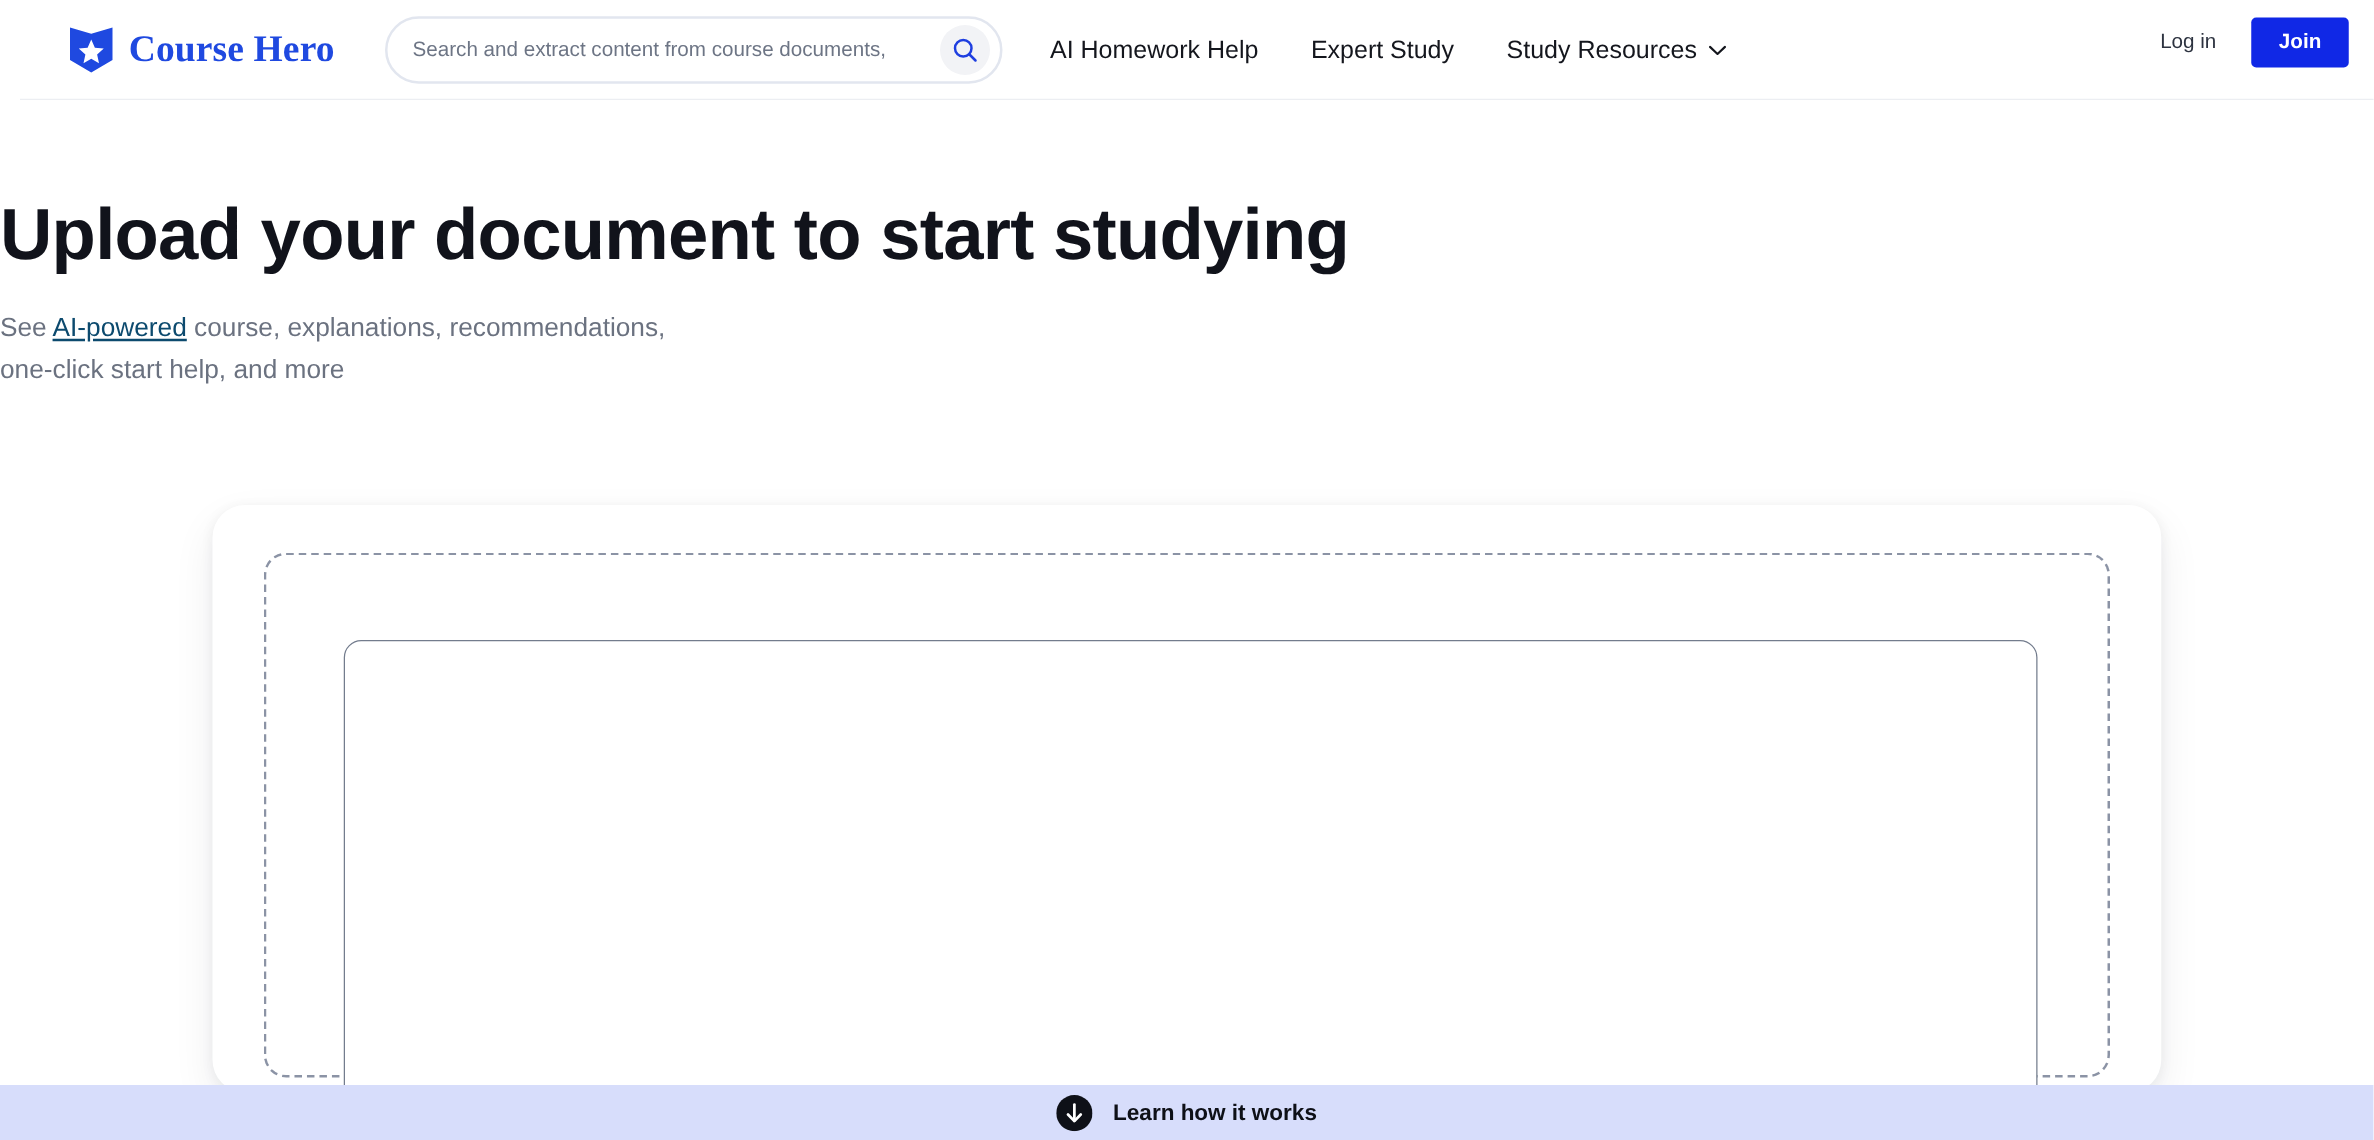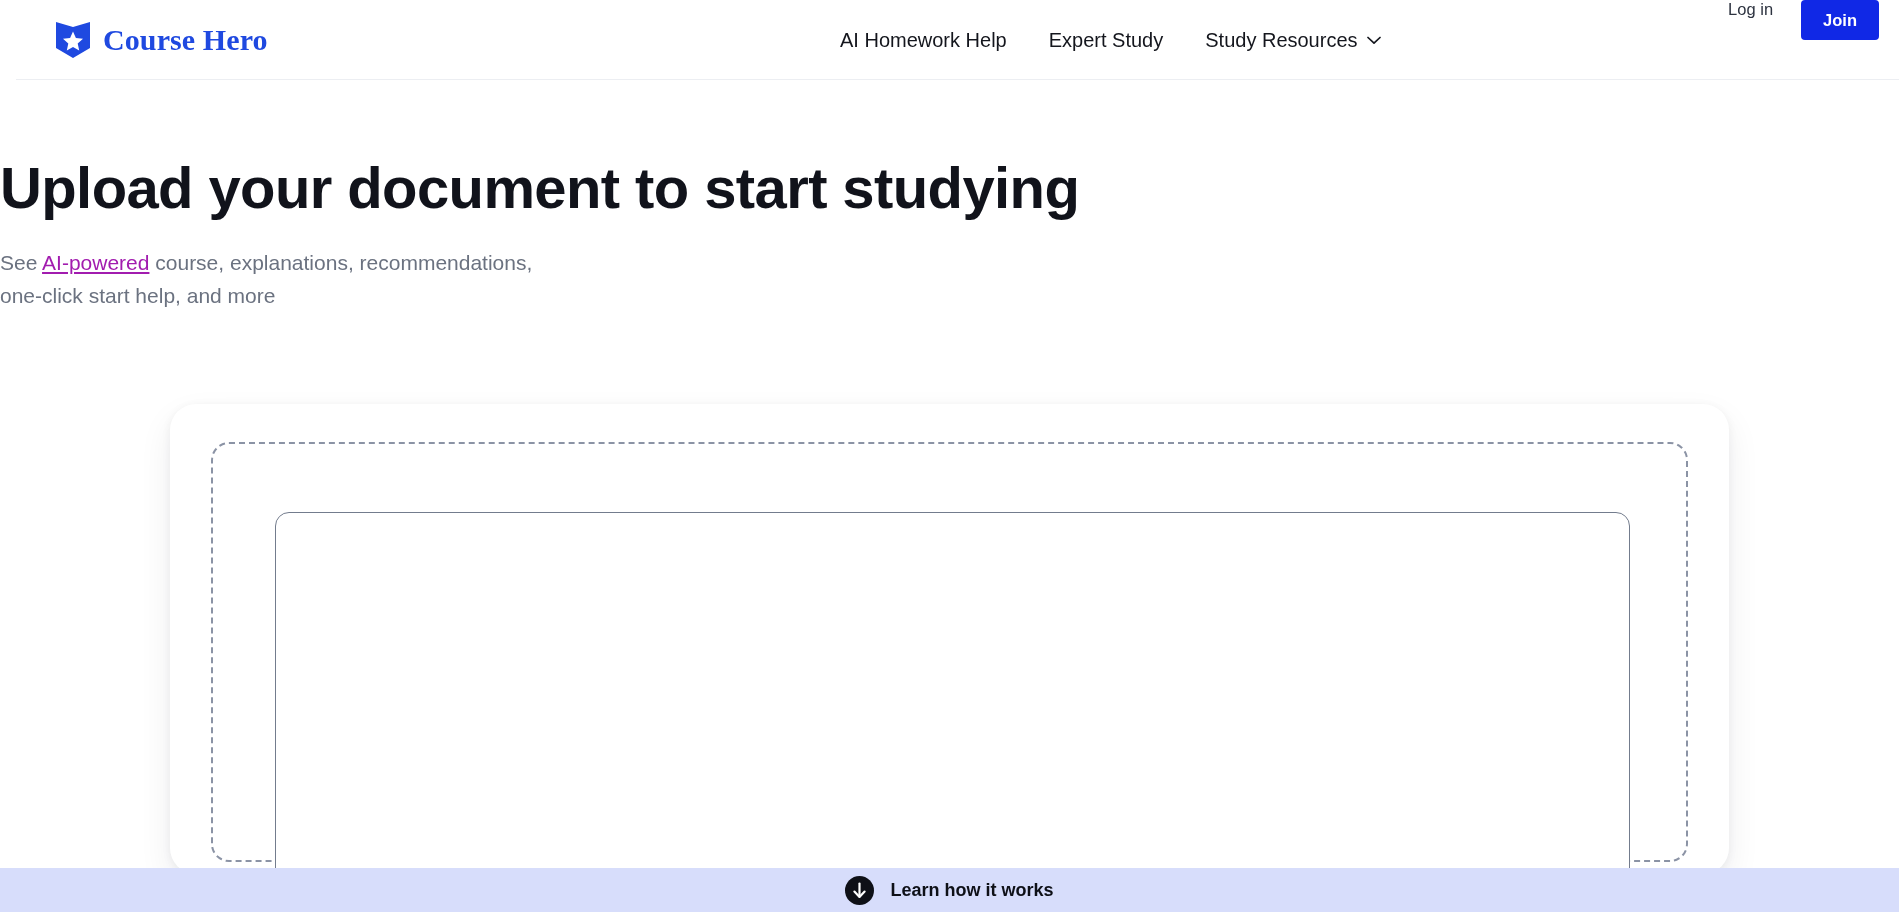--- a/index.html
+++ b/index.html
@@ -124,20 +124,21 @@
     gap: 9px;
     line-height: 1;
   }
 
   .header-right {
     position: absolute;
     right: 36px;
     top: 0;
     height: 67px;
     display: flex;
+    align-items: center;
     gap: 28px;
   }
   .login-link {
     font-size: 16.5px;
     color: #2d3340;
     text-decoration: none;
     white-space: nowrap;
     cursor: pointer;
   }
   .join-btn {
@@ -172,21 +173,21 @@
   }
   .hero-sub {
     margin: 0;
     padding-top: 24px;
     font-size: 21px;
     color: #6b7280;
     line-height: 1.58;
   }
   .hero-sub-line { display: block; }
   .hero-link {
-    color: #a21caf;
+    color: #0c4a6e;
     text-decoration: underline;
     text-underline-offset: 2px;
     cursor: pointer;
   }
 
   
   .upload-card {
     position: absolute;
     left: 170px;
     top: 404px;
@@ -254,20 +255,29 @@
   <div class="header">
 
     <a class="brand" href="#">
       <svg class="brand-mark" viewBox="0 0 38 40">
         <path d="M2 2 L19 7 L36 2 L36 28 L19 38 L2 28 Z" fill="#1f49e0"></path>
         <path d="M19 11.5 L21.9 18.1 L29 18.8 L23.7 23.6 L25.2 30.6 L19 27 L12.8 30.6 L14.3 23.6 L9 18.8 L16.1 18.1 Z" fill="#ffffff"></path>
       </svg>
       <span class="brand-name">Course Hero</span>
     </a>
 
+    <div class="search-wrap">
+      <input class="search-input" type="text" placeholder="Search and extract content from course documents," style="">
+      <button class="search-btn">
+        <svg width="22" height="22" viewBox="0 0 22 22">
+          <circle cx="9.6" cy="9.6" r="6.6" fill="none" stroke="#1f3fe0" stroke-width="2"></circle>
+          <line x1="14.4" y1="14.4" x2="19.4" y2="19.4" stroke="#1f3fe0" stroke-width="2" stroke-linecap="round"></line>
+        </svg>
+      </button>
+    </div>
 
     <nav class="nav">
       <a class="nav-item" href="#">
         <span>AI Homework Help</span>
       </a>
       <a class="nav-item" href="#">
         <span>Expert Study</span>
       </a>
       <a class="nav-item" href="#">
         <span>Study Resources</span>

